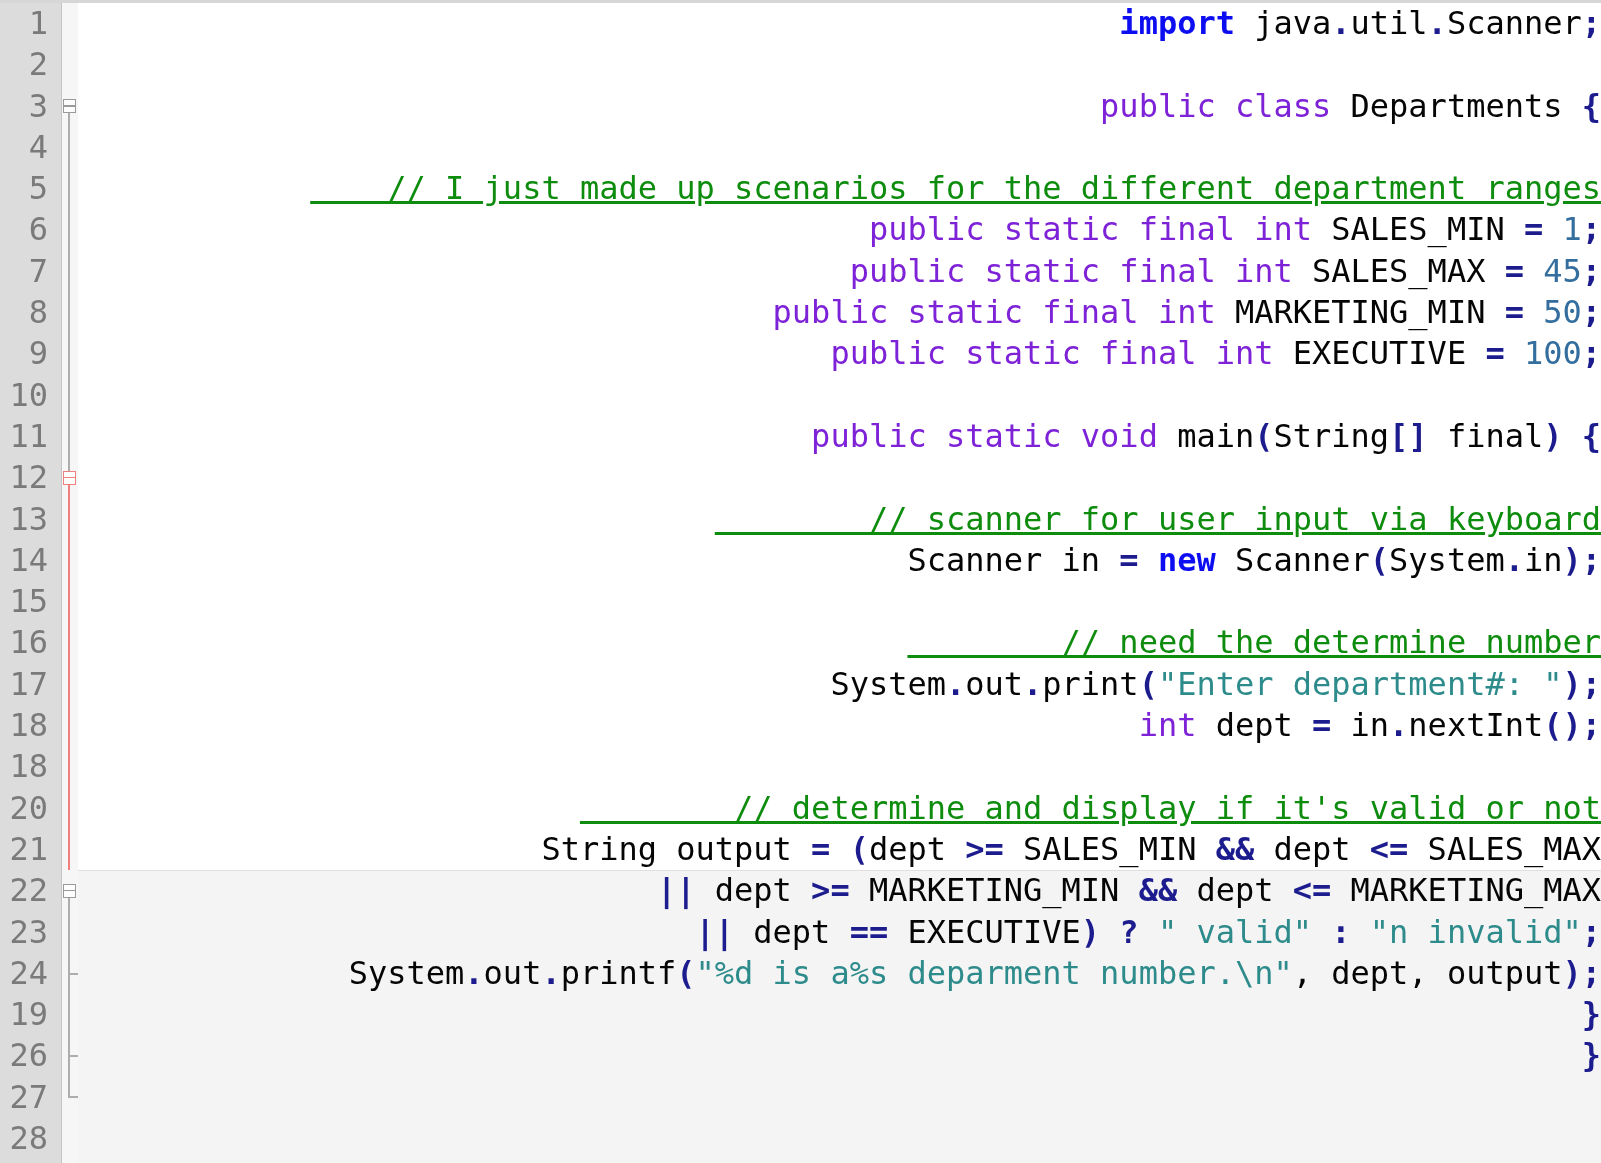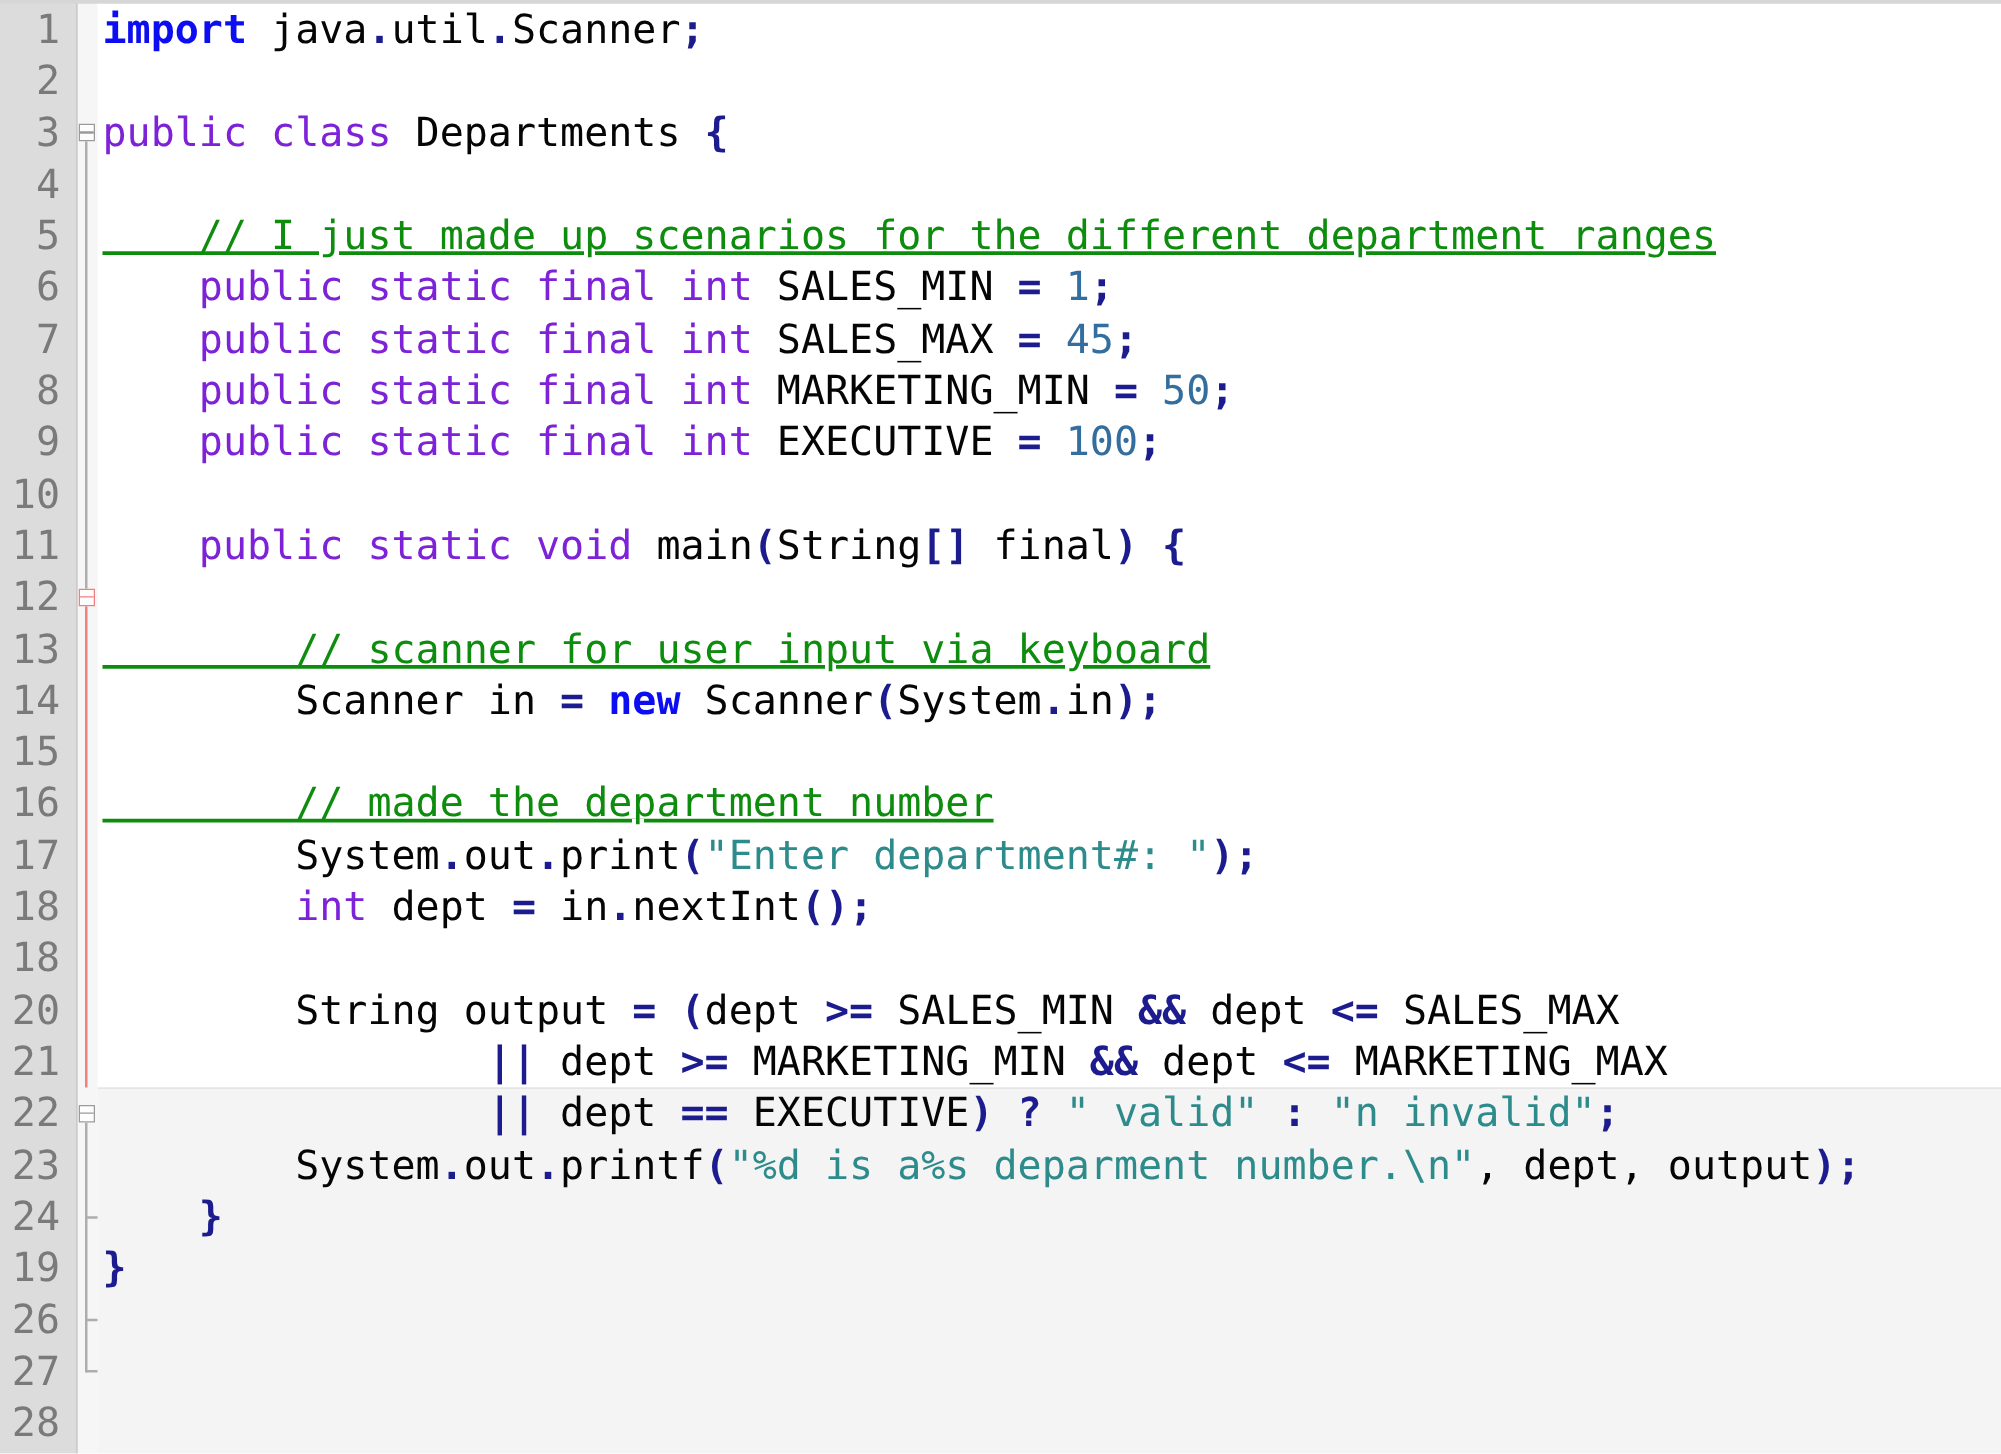--- a/index.html
+++ b/index.html
@@ -51,21 +51,21 @@
     background:var(--code-bg,#fff);
   }
   #region-highlight{
     position:absolute;left:0;right:0;bottom:0;
     background:var(--highlight-bg,#f4f4f4);
     border-top:1px solid var(--highlight-border,#e0e0e0);
     box-sizing:border-box;
     z-index:0;
   }
   #code-rows{
-    position:absolute;left:0;top:3px;right:0;z-index:1;
+    position:absolute;left:0;top:3px;right:0;z-index:1;text-align:right;
   }
   .code-line{
     height:41.3px;line-height:41.3px;
     padding-left:4px;
     white-space:pre;
     color:var(--plain-text,#050505);
   }
   .tok-kw1{color:var(--keyword-blue,#0d0df2);font-weight:bold;}
   .tok-kw2{color:var(--keyword-violet,#7e22d8);}
   .tok-op{color:var(--operator-navy,#1c1c8f);font-weight:bold;}
@@ -137,24 +137,25 @@
         <div class="code-line"><span class="tok-pln">    </span><span class="tok-kw2">public static final int</span><span class="tok-pln"> SALES_MIN </span><span class="tok-op">=</span><span class="tok-pln"> </span><span class="tok-num">1</span><span class="tok-op">;</span></div>
         <div class="code-line"><span class="tok-pln">    </span><span class="tok-kw2">public static final int</span><span class="tok-pln"> SALES_MAX </span><span class="tok-op">=</span><span class="tok-pln"> </span><span class="tok-num">45</span><span class="tok-op">;</span></div>
         <div class="code-line"><span class="tok-pln">    </span><span class="tok-kw2">public static final int</span><span class="tok-pln"> MARKETING_MIN </span><span class="tok-op">=</span><span class="tok-pln"> </span><span class="tok-num">50</span><span class="tok-op">;</span></div>
         <div class="code-line"><span class="tok-pln">    </span><span class="tok-kw2">public static final int</span><span class="tok-pln"> EXECUTIVE </span><span class="tok-op">=</span><span class="tok-pln"> </span><span class="tok-num">100</span><span class="tok-op">;</span></div>
         <div class="code-line"></div>
         <div class="code-line"><span class="tok-pln">    </span><span class="tok-kw2">public static void</span><span class="tok-pln"> main</span><span class="tok-op">(</span><span class="tok-pln">String</span><span class="tok-op">[]</span><span class="tok-pln"> final</span><span class="tok-op">)</span><span class="tok-pln"> </span><span class="tok-op">{</span></div>
         <div class="code-line"></div>
         <div class="code-line"><span class="tok-com">        // scanner for user input via keyboard</span></div>
         <div class="code-line"><span class="tok-pln">        Scanner in </span><span class="tok-op">=</span><span class="tok-pln"> </span><span class="tok-kw1">new</span><span class="tok-pln"> Scanner</span><span class="tok-op">(</span><span class="tok-pln">System</span><span class="tok-op">.</span><span class="tok-pln">in</span><span class="tok-op">);</span></div>
         <div class="code-line"></div>
-        <div class="code-line"><span class="tok-com">        // made the department number</span></div>
+        <div class="code-line"><span class="tok-com">        // need the determine number</span></div>
         <div class="code-line"><span class="tok-pln">        System</span><span class="tok-op">.</span><span class="tok-pln">out</span><span class="tok-op">.</span><span class="tok-pln">print</span><span class="tok-op">(</span><span class="tok-str">"Enter department#: "</span><span class="tok-op">);</span></div>
         <div class="code-line"><span class="tok-pln">        </span><span class="tok-kw2">int</span><span class="tok-pln"> dept </span><span class="tok-op">=</span><span class="tok-pln"> in</span><span class="tok-op">.</span><span class="tok-pln">nextInt</span><span class="tok-op">();</span></div>
         <div class="code-line"></div>
+        <div class="code-line"><span class="tok-com">        // determine and display if it's valid or not</span></div>
         <div class="code-line"><span class="tok-pln">        String output </span><span class="tok-op">=</span><span class="tok-pln"> </span><span class="tok-op">(</span><span class="tok-pln">dept </span><span class="tok-op">&gt;=</span><span class="tok-pln"> SALES_MIN </span><span class="tok-op">&amp;&amp;</span><span class="tok-pln"> dept </span><span class="tok-op">&lt;=</span><span class="tok-pln"> SALES_MAX</span></div>
         <div class="code-line"><span class="tok-pln">                </span><span class="tok-op">||</span><span class="tok-pln"> dept </span><span class="tok-op">&gt;=</span><span class="tok-pln"> MARKETING_MIN </span><span class="tok-op">&amp;&amp;</span><span class="tok-pln"> dept </span><span class="tok-op">&lt;=</span><span class="tok-pln"> MARKETING_MAX</span></div>
         <div class="code-line"><span class="tok-pln">                </span><span class="tok-op">||</span><span class="tok-pln"> dept </span><span class="tok-op">==</span><span class="tok-pln"> EXECUTIVE</span><span class="tok-op">)</span><span class="tok-pln"> </span><span class="tok-op">?</span><span class="tok-pln"> </span><span class="tok-str">" valid"</span><span class="tok-pln"> </span><span class="tok-op">:</span><span class="tok-pln"> </span><span class="tok-str">"n invalid"</span><span class="tok-op">;</span></div>
         <div class="code-line"><span class="tok-pln">        System</span><span class="tok-op">.</span><span class="tok-pln">out</span><span class="tok-op">.</span><span class="tok-pln">printf</span><span class="tok-op">(</span><span class="tok-str">"%d is a%s deparment number.\n"</span><span class="tok-pln">, dept, output</span><span class="tok-op">);</span></div>
         <div class="code-line"><span class="tok-pln">    </span><span class="tok-op">}</span></div>
         <div class="code-line"><span class="tok-op">}</span></div>
         <div class="code-line"></div>
       </div>
   </div>
 </div>

